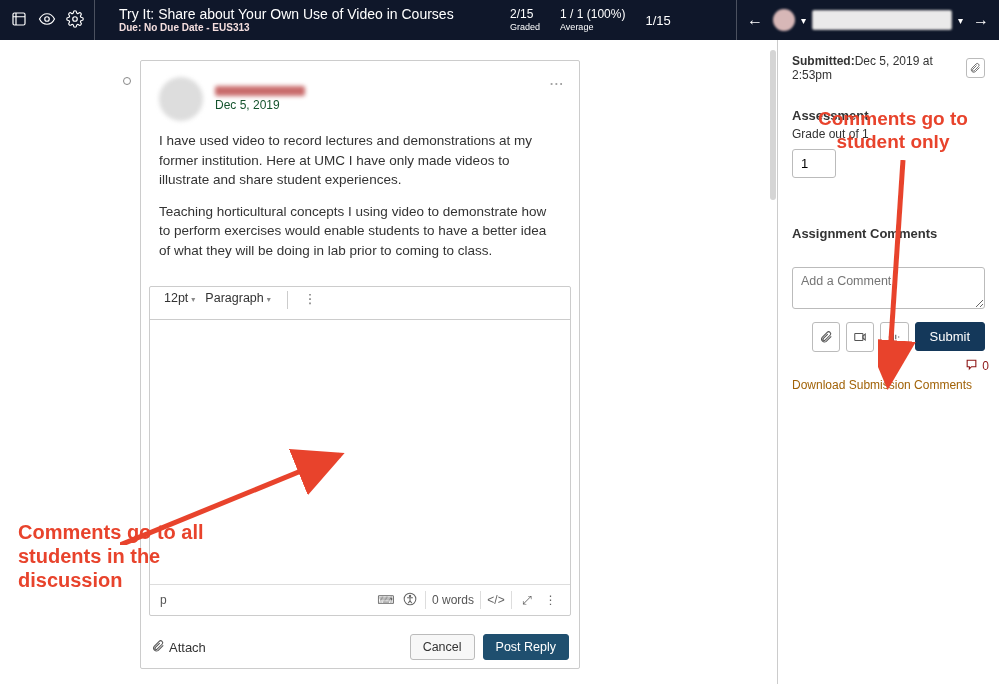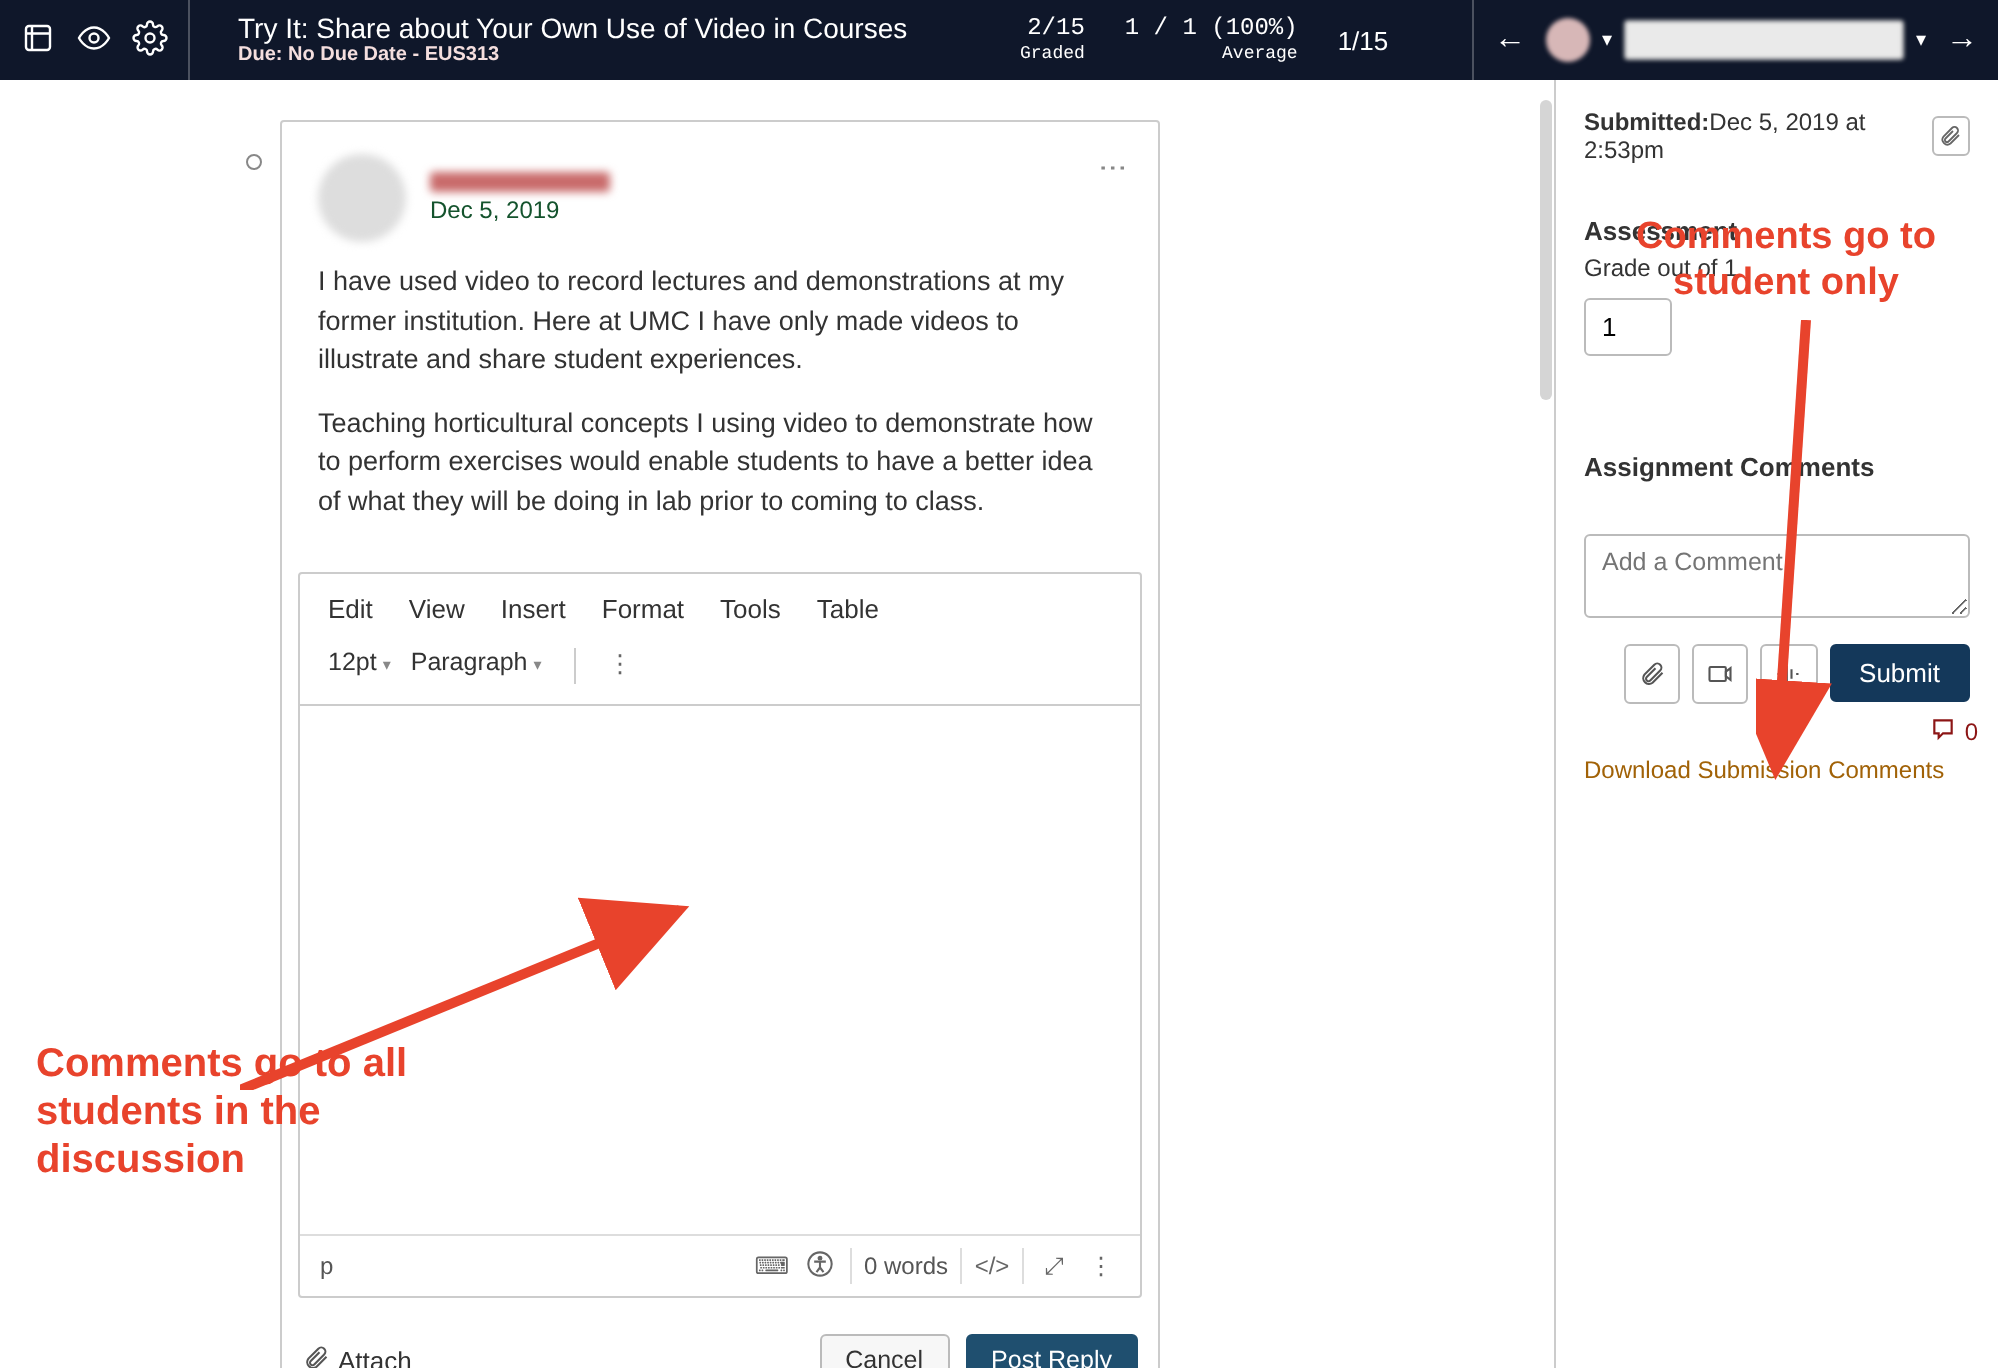--- a/index.html
+++ b/index.html
@@ -36,21 +36,21 @@
   .topbar-stats {
     position: absolute;
     left: 510px;
     top: 0;
     height: 40px;
     display: flex;
     align-items: center;
     gap: 20px;
     font-size: 12px;
   }
-  .stat-block { text-align: right; line-height: 1.2; font-family: Liberation Mono, monospace; }
+  .stat-block { text-align: left; line-height: 1.2; }
   .stat-block .stat-top { font-size: 12px; }
   .stat-block .stat-bottom { font-size: 9px; }
   .stat-single { font-size: 13px; }
   .topbar-right {
     position: absolute;
     right: 0;
     top: 0;
     height: 40px;
     display: flex;
     align-items: center;
@@ -301,28 +301,20 @@
         </div>
         <div class="post-menu">⋮</div>
       </div>
 
       <div class="post-body">
         <p>I have used video to record lectures and demonstrations at my former institution.  Here at UMC I have only made videos to illustrate and share student experiences.</p>
         <p>Teaching horticultural concepts I using video to demonstrate how to perform exercises would enable students to have a better idea of what they will be doing in lab prior to coming to class.</p>
       </div>
 
       <div class="editor-wrap">
-        <div class="editor-menubar">
-          <span>Edit</span>
-          <span>View</span>
-          <span>Insert</span>
-          <span>Format</span>
-          <span>Tools</span>
-          <span>Table</span>
-        </div>
         <div class="editor-toolbar2">
           <span><span>12pt</span><span class="chev-sm">▾</span></span>
           <span><span>Paragraph</span><span class="chev-sm">▾</span></span>
           <span class="sep"></span>
           <span class="kebab">⋮</span>
         </div>
         <div class="editor-area"></div>
         <div class="editor-statusbar">
           <span class="sb-left">p</span>
           <span class="sb-icon">⌨</span>

